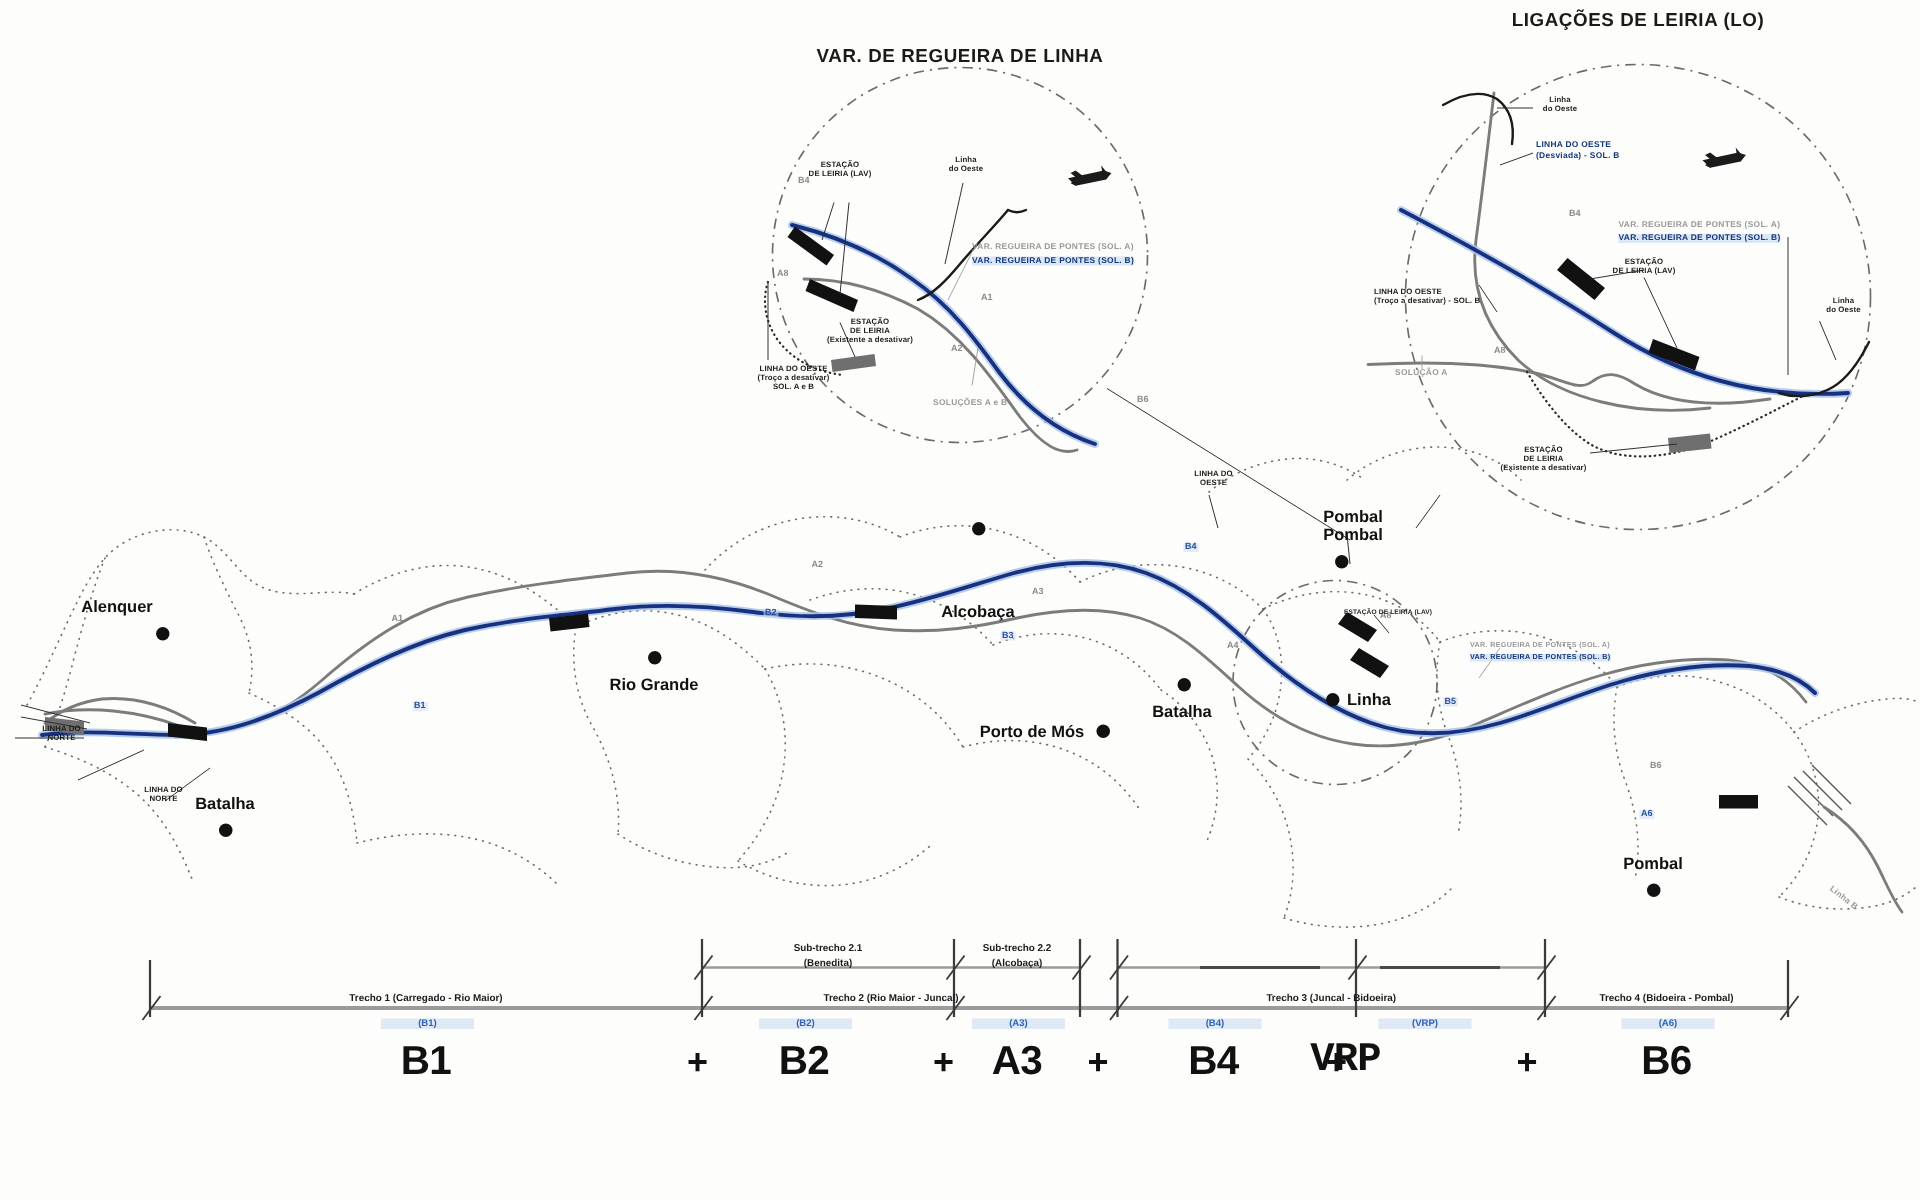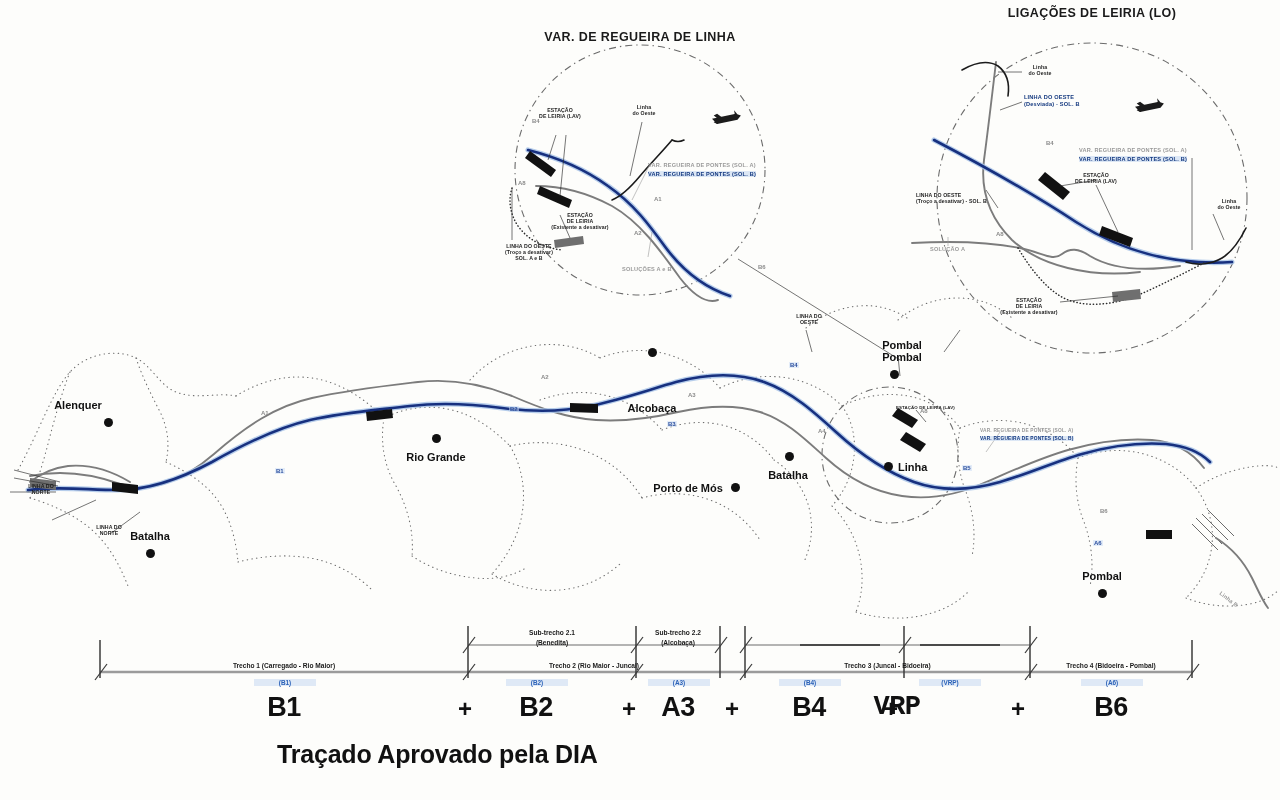--- a/index.html
+++ b/index.html
@@ -395,15 +395,14 @@
   <div class="seg" style="left:496px;top:692px;width:80px;">B2</div>
   <div class="plus" style="left:604px;top:695px;width:50px;">+</div>
   <div class="seg" style="left:638px;top:692px;width:80px;">A3</div>
   <div class="plus" style="left:707px;top:695px;width:50px;">+</div>
   <div class="seg" style="left:769px;top:692px;width:80px;">B4</div>
   <div class="plus" style="left:866px;top:695px;width:50px;">+</div>
   <div class="seg" style="left:857px;top:692px;width:80px;font-family:Liberation Mono, monospace;">VRP</div>
   <div class="plus" style="left:993px;top:695px;width:50px;">+</div>
   <div class="seg" style="left:1071px;top:692px;width:80px;">B6</div>
 
-  <div class="maintitle" style="left:277px;top:740px;">Traçado Aprovado pela DIA</div>
 
 </div>
 
 </body></html>

